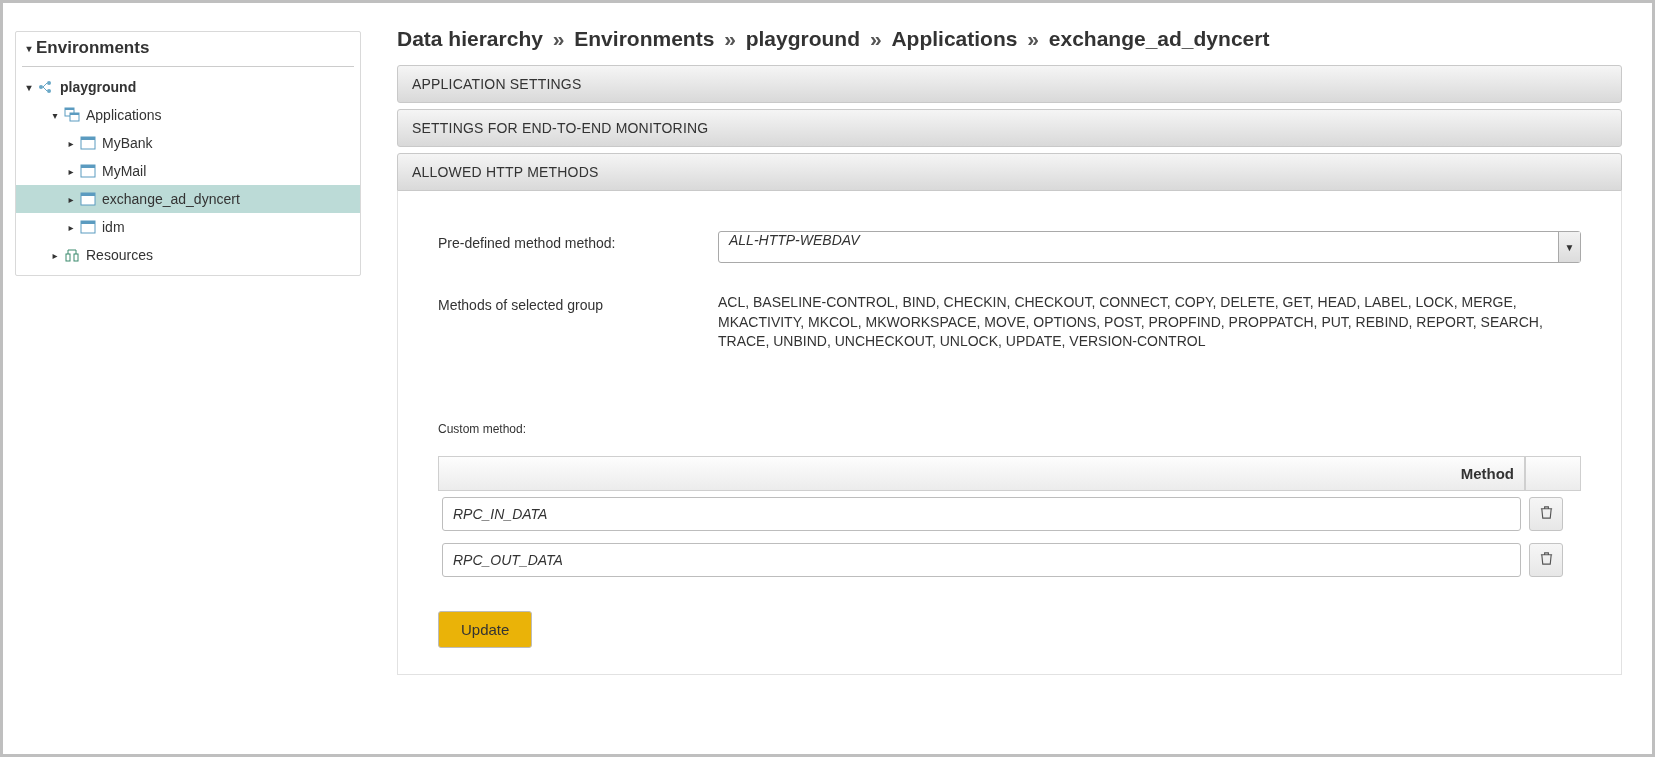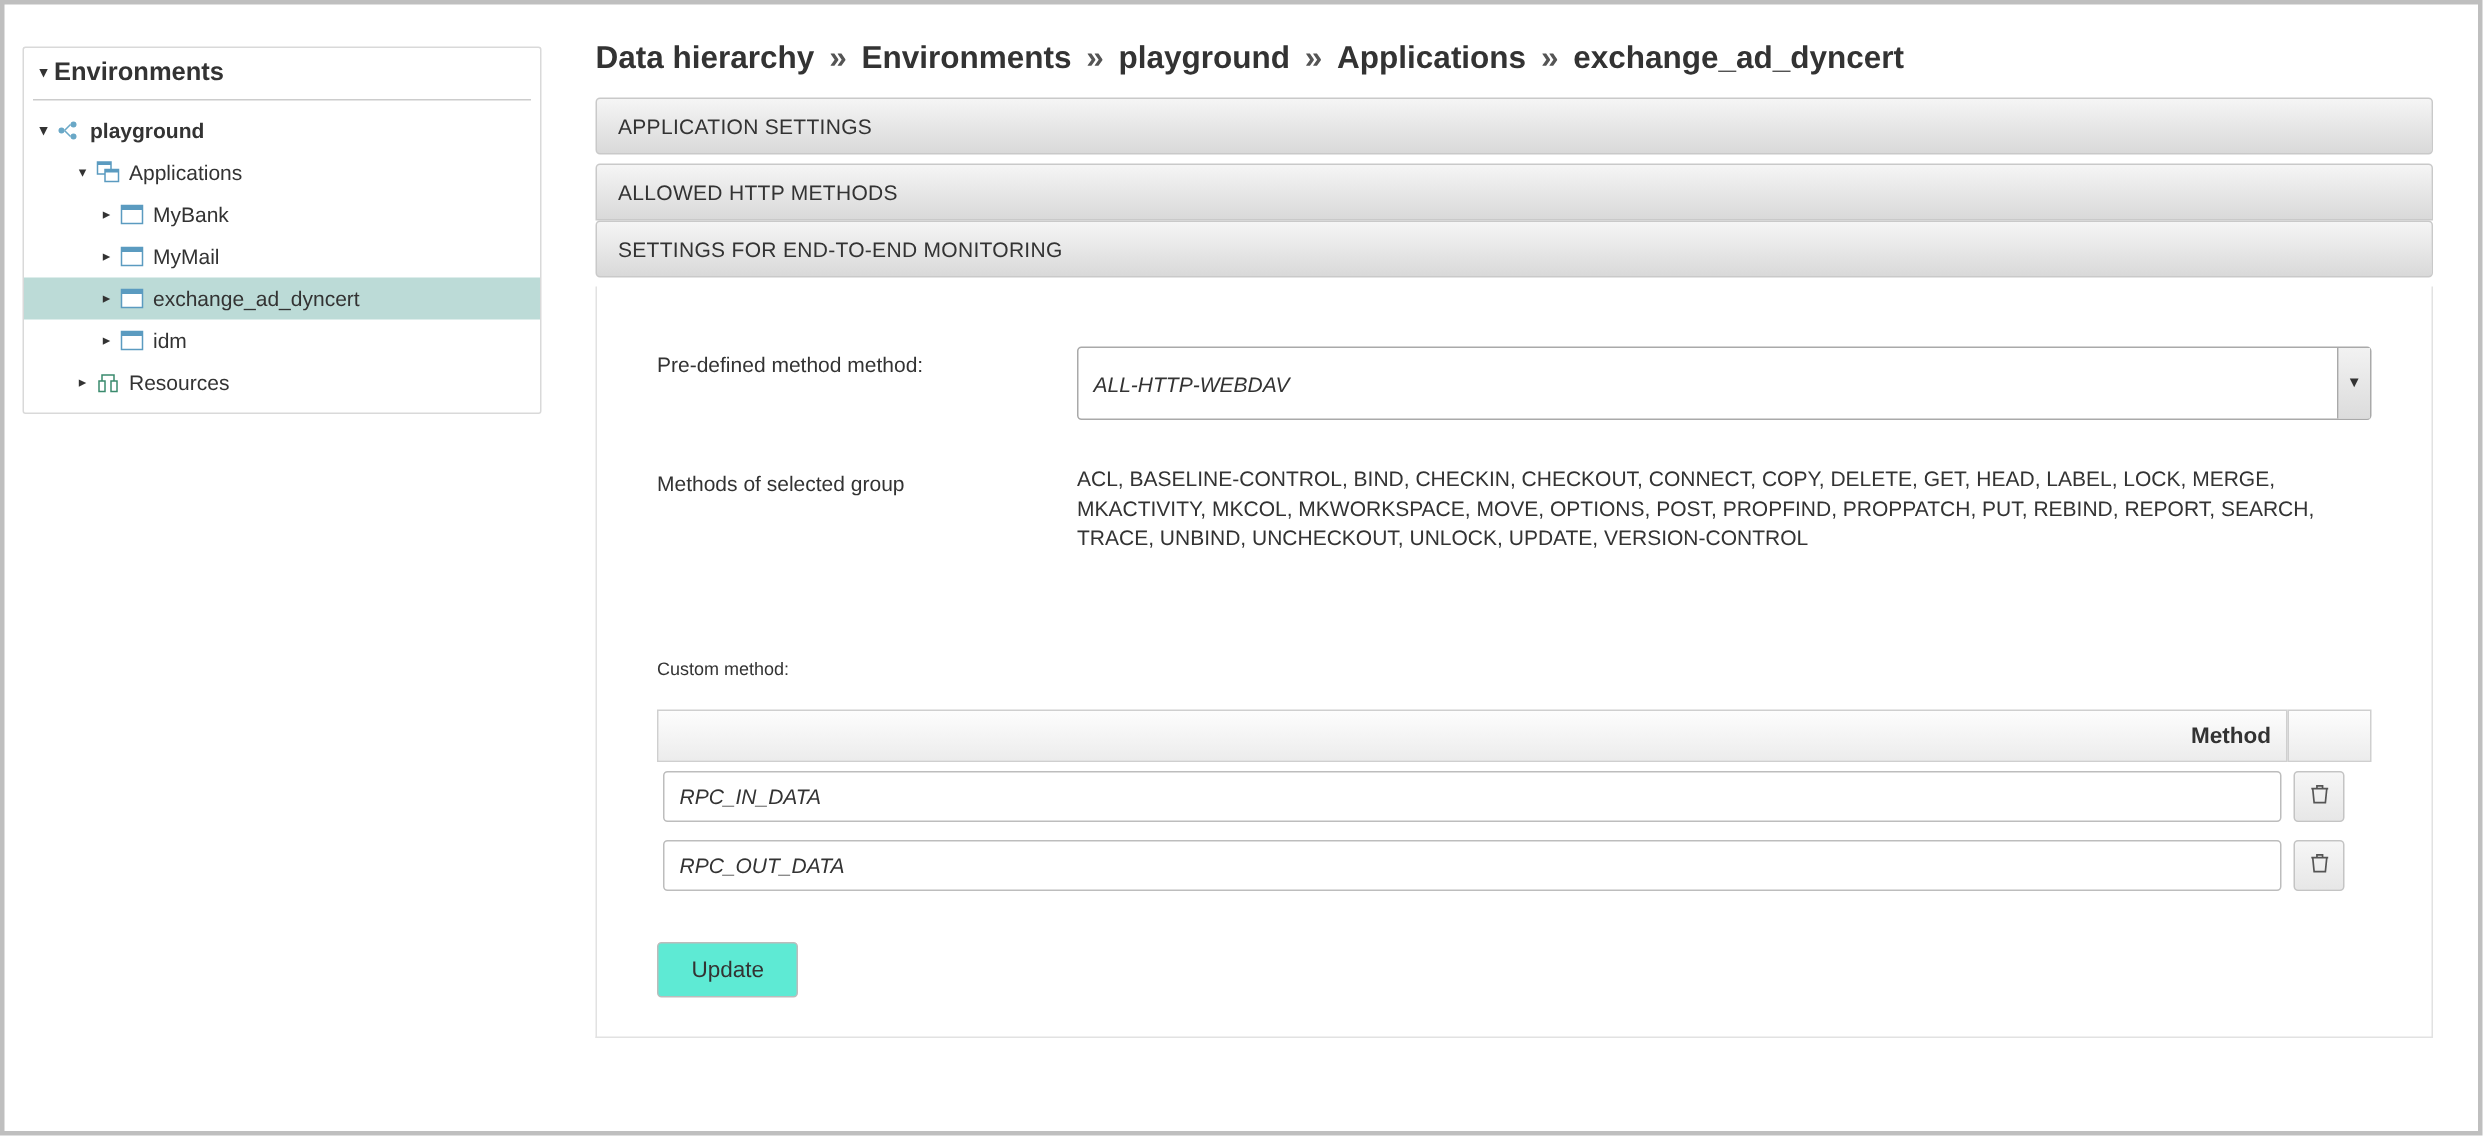--- a/index.html
+++ b/index.html
@@ -114,22 +114,21 @@
   }
   .form-control {
     flex: 1;
   }
   .select-box {
     width: 100%;
     display: flex;
     border: 1px solid #a9a9a9;
     border-radius: 3px;
     background: #fff;
-    height: 49px;
-    align-items: center;
+    height: 32px;
     cursor: pointer;
   }
   .select-value {
     flex: 1;
     padding: 0 10px;
     font-style: italic;
     color: #333;
     font-size: 14px;
   }
   .select-btn {
@@ -194,21 +193,21 @@
     justify-content: center;
     cursor: pointer;
     padding:0;
   }
   .icon-btn svg { width: 15px; height: 15px; }
   .update-btn {
     margin-top: 28px;
     padding: 9px 22px;
     border: 1px solid #bcbcbc;
     border-radius: 3px;
-    background: #5eead4;
+    background: #eab308;
     font-size: 15px;
     cursor: pointer;
     font-weight: 500;
     color:#333;
   }
 </style>
 </head>
 <body>
 
 <div class="sidebar">
@@ -315,26 +314,26 @@
     <span class="sep">»</span>
     <span class="crumb">Applications</span>
     <span class="sep">»</span>
     <span class="crumb">exchange_ad_dyncert</span>
   </div>
 
   <div class="panel-header">
     <span>APPLICATION SETTINGS</span>
   </div>
 
+  <div class="panel-header">
+    <span>SETTINGS FOR END-TO-END MONITORING</span>
+  </div>
+
   <div class="panel-header open">
     <span>ALLOWED HTTP METHODS</span>
-  </div>
-
-  <div class="panel-header">
-    <span>SETTINGS FOR END-TO-END MONITORING</span>
   </div>
 
   <div class="panel-body">
 
     <div class="form-row">
       <div class="form-label">Pre-defined method method:</div>
       <div class="form-control">
         <div class="select-box">
           <div class="select-value">ALL-HTTP-WEBDAV</div>
           <div class="select-btn">▼</div>

